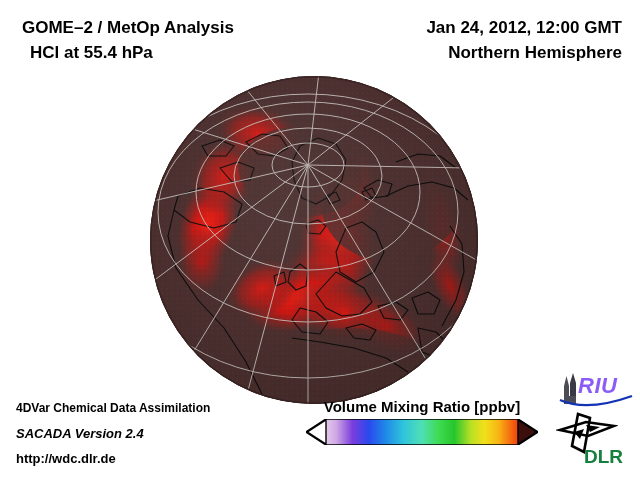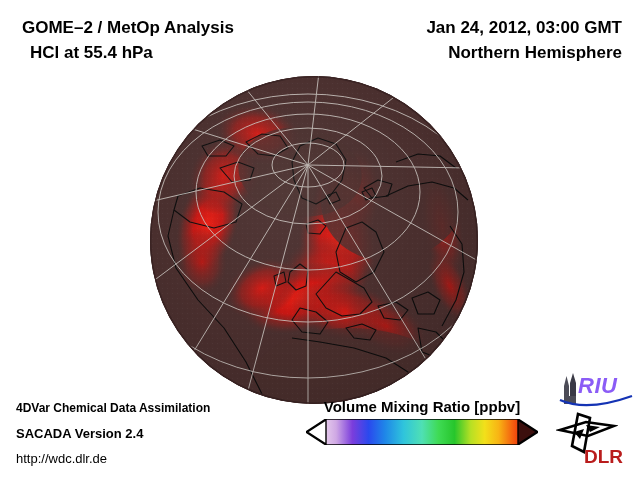--- a/index.html
+++ b/index.html
@@ -25,21 +25,21 @@
       radial-gradient(rgba(255,255,255,.045) 0.7px,transparent 0.9px),
       radial-gradient(rgba(0,0,0,.05) 0.7px,transparent 0.9px);
       background-size:5px 5px,5px 5px;background-position:0 0,2.5px 2.5px;}
   svg.layer{position:absolute;left:0;top:0;width:328px;height:328px;}
 </style>
 </head>
 <body>
 
 <div class="hdr" id="hdr-title1">GOME–2 / MetOp Analysis</div>
 <div class="hdr" id="hdr-title2">HCl at 55.4 hPa</div>
-<div class="hdr" id="hdr-date">Jan 24, 2012, 03:00 GMT</div>
+<div class="hdr" id="hdr-date">Jan 24, 2012, 12:00 GMT</div>
 <div class="hdr" id="hdr-region">Northern Hemisphere</div>
 
 <div id="globe-wrap">
   <div id="globe">
 
     <svg class="layer" viewBox="0 0 328 328">
       <defs>
         <clipPath id="disk">
             <circle cx="164" cy="164" r="164"></circle>
           </clipPath>
@@ -154,22 +154,22 @@
         <path d="M158 89 L286 300"></path>
       </g>
       <circle cx="164" cy="164" r="163.2" fill="none" stroke="#3a2323" stroke-width="1.4"></circle>
     </svg>
 
     <div class="haze" id="globe-shade"></div>
   </div>
 </div>
 
 <div style="position:absolute;left:16px;top:401px;font-size:12px;font-weight:bold;">4DVar Chemical Data Assimilation</div>
-<div style="position:absolute;left:16px;top:426px;font-size:13px;font-weight:bold;">SACADA Version 2.4</div>
-<div style="position:absolute;left:16px;top:451px;font-size:13px;font-weight:normal;">http://wdc.dlr.de</div>
+<div style="position:absolute;left:16px;top:426px;font-size:13px;font-weight:bold;font-style:italic;">SACADA Version 2.4</div>
+<div style="position:absolute;left:16px;top:451px;font-size:13px;font-weight:bold;">http://wdc.dlr.de</div>
 
 <div style="position:absolute;left:306px;top:398px;width:232px;">
 
   <div style="text-align:center;font-size:15px;font-weight:bold;margin-bottom:4px;">Volume Mixing Ratio [ppbv]</div>
 
   <svg width="232" height="26" viewBox="0 0 232 26">
     <defs>
       <linearGradient id="cbgrad" x1="0" y1="0" x2="1" y2="0">
         <stop offset="0.00" stop-color="#ffffff"></stop>
         <stop offset="0.06" stop-color="#f1dcf0"></stop>
@@ -221,14 +221,14 @@
 
 <div style="position:absolute;left:556px;top:412px;width:80px;height:58px;">
   <svg width="62" height="42" viewBox="0 0 62 42">
     <g fill="none" stroke="#000000" stroke-width="2.6" stroke-linejoin="miter">
       <path d="M4 18 L30 10 L58 14 L32 24 Z"></path>
       <path d="M22 2 L34 6 L28 40 L16 34 Z"></path>
     </g>
     <path d="M30 13 L44 15 L34 20 Z" fill="#000000"></path>
     <path d="M18 20 L28 17 L24 27 Z" fill="#000000"></path>
   </svg>
-  <span style="position:absolute;left:28px;top:34px;font-weight:bold;font-size:19px;color:#b91c1c;">DLR</span>
+  <span style="position:absolute;left:28px;top:34px;font-weight:bold;font-size:19px;color:#15803d;">DLR</span>
 </div>
 
 </body></html>

